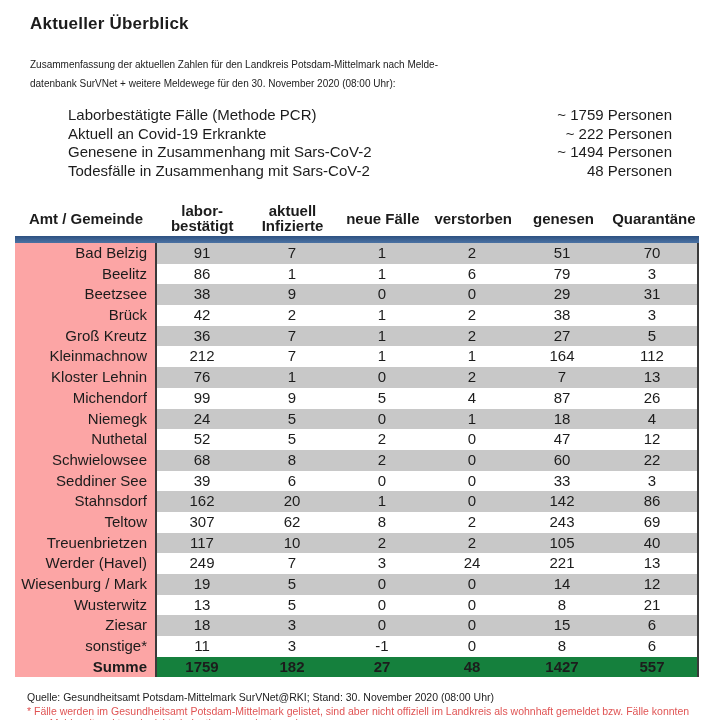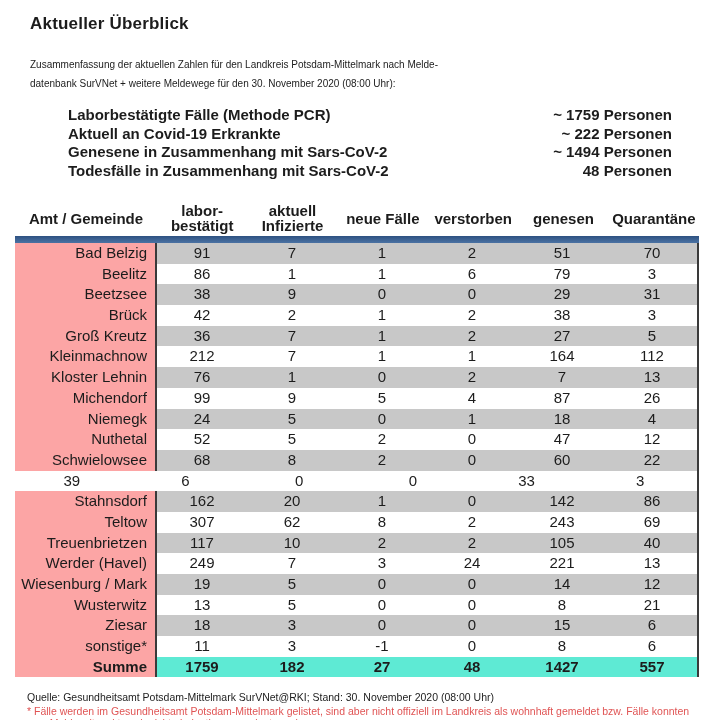--- a/index.html
+++ b/index.html
@@ -6,36 +6,36 @@
   body{width:720px;height:720px;overflow:hidden;
        font-family:"Liberation Sans", sans-serif;color:#1c1c1c;}
   *{box-sizing:border-box;}
   .page{width:720px;height:720px;padding-top:14px;}
 
   .title{margin:0 0 0 30px;font-size:17px;font-weight:bold;letter-spacing:.2px;}
 
   .intro{margin:21px 0 0 30px;font-size:10px;line-height:19px;}
 
   .summary{margin:13px 0 0 68px;width:604px;font-size:15px;}
-  .sum-row{display:flex;justify-content:space-between;height:18.5px;line-height:18.5px;font-weight:bold;}
+  .sum-row{display:flex;justify-content:space-between;height:18.5px;line-height:18.5px;}
   .sum-val{text-align:center;}
 
   .covid-table{margin:20px 0 0 15px;width:684px;font-size:15px;}
   .thead{display:flex;align-items:center;height:36px;font-weight:bold;}
   .thead .cell{white-space:pre-line;line-height:15px;text-align:center;}
   .thead .c0{width:142px;}
   .cell.v{flex:1;text-align:center;}
   .bluebar{height:7px;width:684px;
            background:linear-gradient(to bottom,#2d5181 0%,#3c6191 45%,#4a72a3 100%);}
   .trow{display:flex;height:20.7px;line-height:20.7px;border-right:2px solid #3a3a3a;}
   .trow .c0{width:142px;padding-right:8px;text-align:right;background:#fca5a5;
             border-right:2px solid #3a3a3a;}
   .trow.shade .v{background:#c8c8c8;}
   .trow.total{font-weight:bold;}
-  .trow.total .v{background:#5eead4;}
+  .trow.total .v{background:#15803d;}
   .trow.total .c0{font-weight:bold;}
 
   .footer{margin:14px 0 0 27px;width:666px;font-size:10.5px;line-height:12.5px;}
   .source{color:#1c1c1c;}
   .footnote{color:#e05454;margin-top:1px;}
 </style>
 </head>
 <body>
 
 <div class="page">
@@ -169,20 +169,21 @@
       <div class="trow shade">
         <div class="cell c0">Schwielowsee</div>
         <div class="cell v">68</div>
         <div class="cell v">8</div>
         <div class="cell v">2</div>
         <div class="cell v">0</div>
         <div class="cell v">60</div>
         <div class="cell v">22</div>
       </div>
       <div class="trow">
+        <div class="cell c0">Seddiner See</div>
         <div class="cell v">39</div>
         <div class="cell v">6</div>
         <div class="cell v">0</div>
         <div class="cell v">0</div>
         <div class="cell v">33</div>
         <div class="cell v">3</div>
       </div>
       <div class="trow shade">
         <div class="cell c0">Stahnsdorf</div>
         <div class="cell v">162</div>

